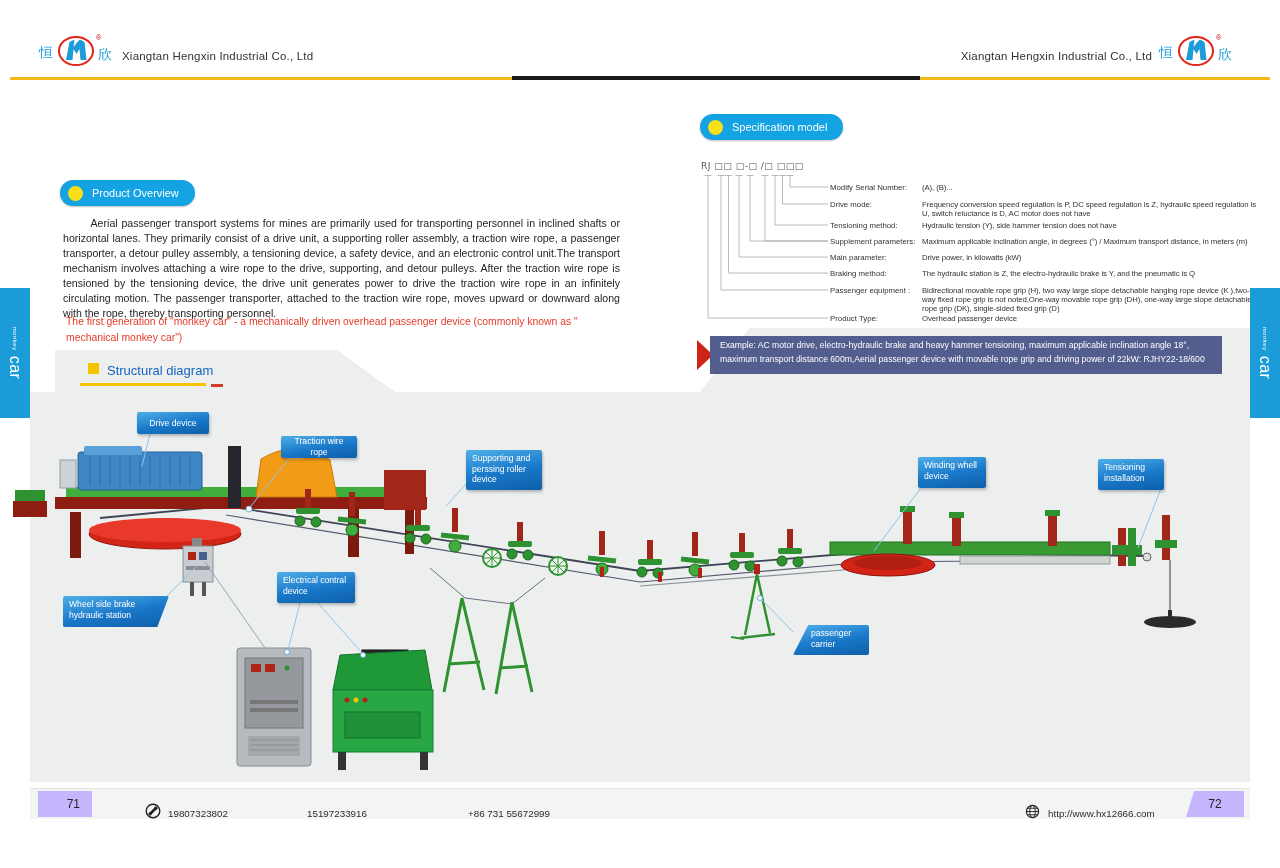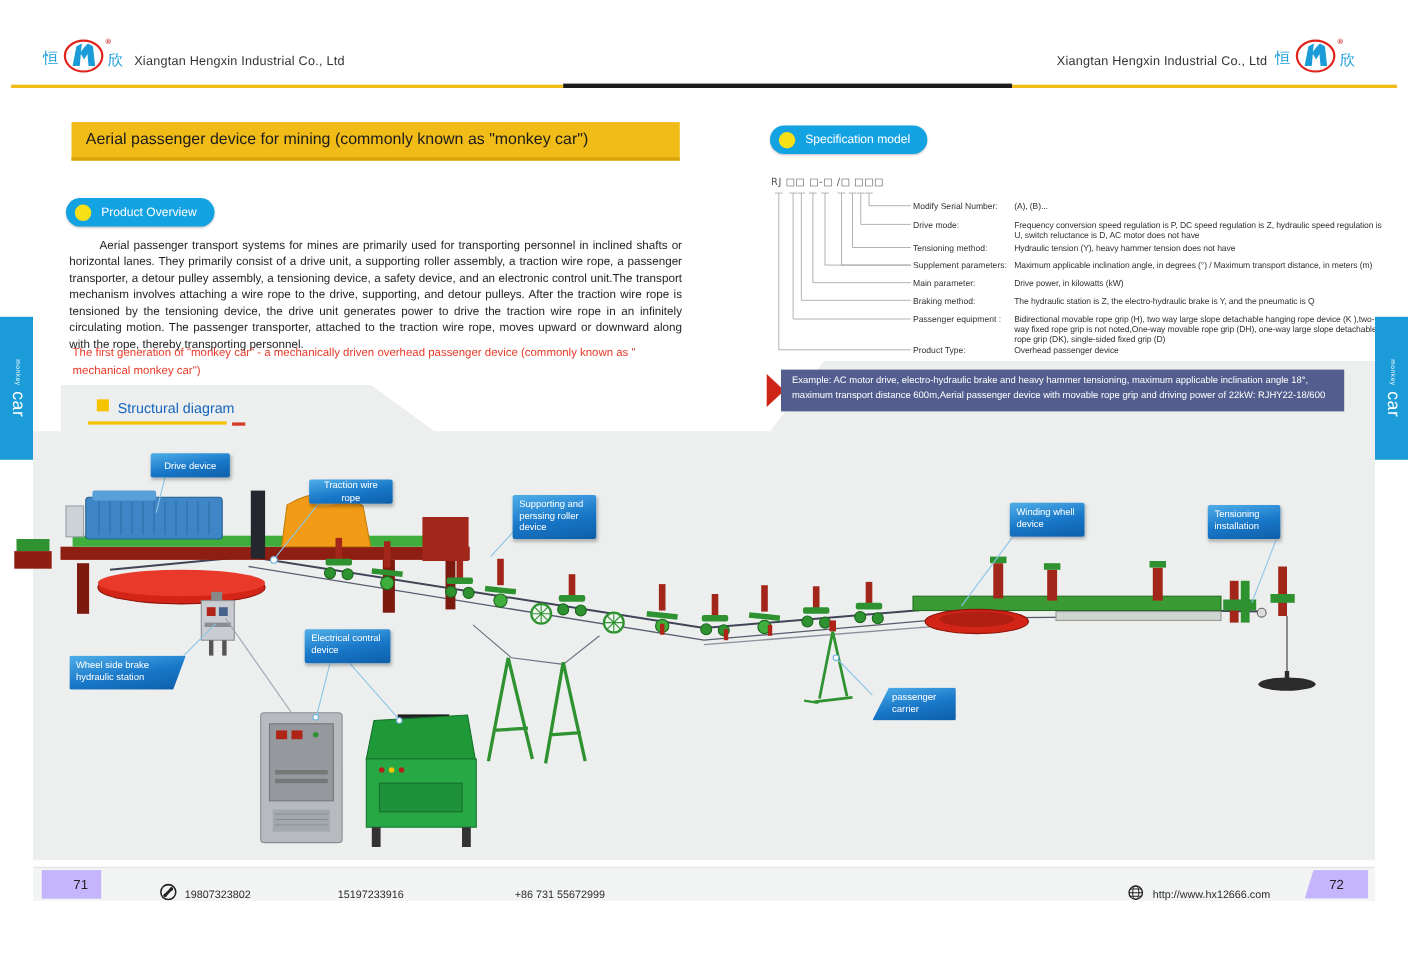--- a/index.html
+++ b/index.html
@@ -102,23 +102,20 @@
   </svg>
 
   <div class="sep gold" style="left:10px;top:77px;width:502px"></div>
   <div class="sep black" style="left:512px;top:76px;width:408px"></div>
   <div class="sep gold" style="left:920px;top:77px;width:350px"></div>
 
   <div class="gray-left"></div>
   <div class="gray-right"></div>
   <div class="gray-main"></div>
 
-  <div class="banner">
-    <span>Aerial passenger device for mining (commonly known as "monkey car")</span>
-  </div>
 
   <div class="pill" style="left:60px;top:180px">
     <span class="dot"></span>
     <span>Product Overview</span>
   </div>
 
   <div class="para">Aerial passenger transport systems for mines are primarily used for transporting personnel in inclined shafts or horizontal lanes. They primarily consist of a drive unit, a supporting roller assembly, a traction wire rope, a passenger transporter, a detour pulley assembly, a tensioning device, a safety device, and an electronic control unit.The transport mechanism involves attaching a wire rope to the drive, supporting, and detour pulleys. After the traction wire rope is tensioned by the tensioning device, the drive unit generates power to drive the traction wire rope in an infinitely circulating motion. The passenger transporter, attached to the traction wire rope, moves upward or downward along with the rope, thereby transporting personnel.</div>
   <div class="redtext">The first generation of "monkey car" - a mechanically driven overhead passenger device (commonly known as " mechanical monkey car")</div>
 
   <div class="sd-head">
@@ -151,21 +148,21 @@
   <div class="spec-row" style="top:183px">
     <span class="lab">Modify Serial Number:</span>
     <span class="val">(A), (B)...</span>
   </div>
   <div class="spec-row" style="top:200px">
     <span class="lab">Drive mode:</span>
     <span class="val">Frequency conversion speed regulation is P, DC speed regulation is Z, hydraulic speed regulation is U, switch reluctance is D, AC motor does not have</span>
   </div>
   <div class="spec-row" style="top:221px">
     <span class="lab">Tensioning method:</span>
-    <span class="val">Hydraulic tension (Y), heavy hammer tension does not have</span>
+    <span class="val">Hydraulic tension (Y), side hammer tension does not have</span>
   </div>
   <div class="spec-row" style="top:237px">
     <span class="lab">Supplement parameters:</span>
     <span class="val">Maximum applicable inclination angle, in degrees (°) / Maximum transport distance, in meters (m)</span>
   </div>
   <div class="spec-row" style="top:253px">
     <span class="lab">Main parameter:</span>
     <span class="val">Drive power, in kilowatts (kW)</span>
   </div>
   <div class="spec-row" style="top:269px">

